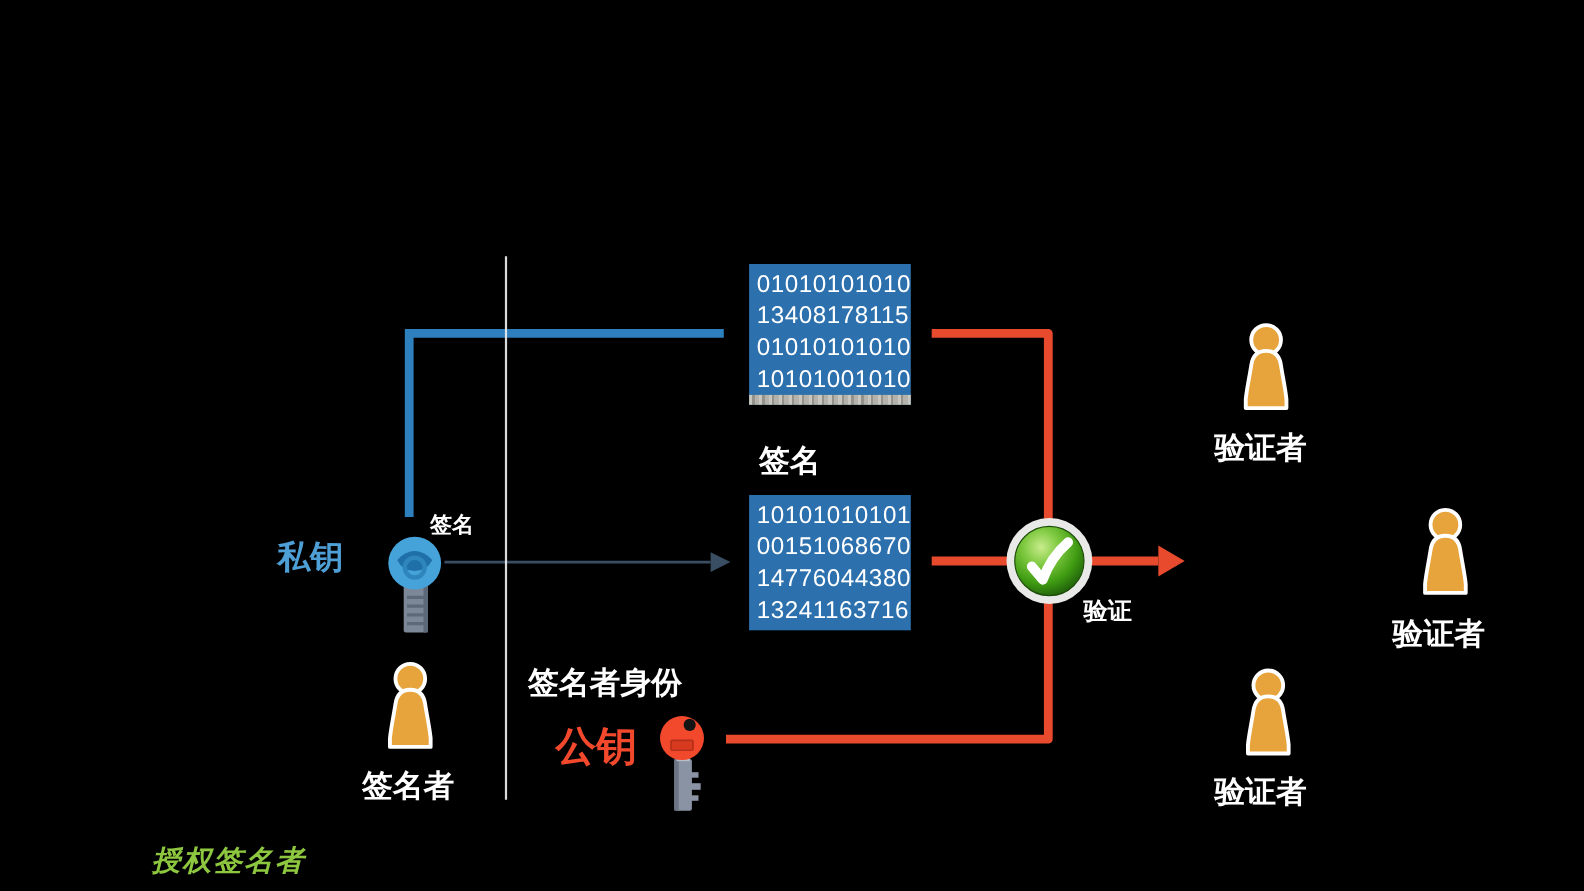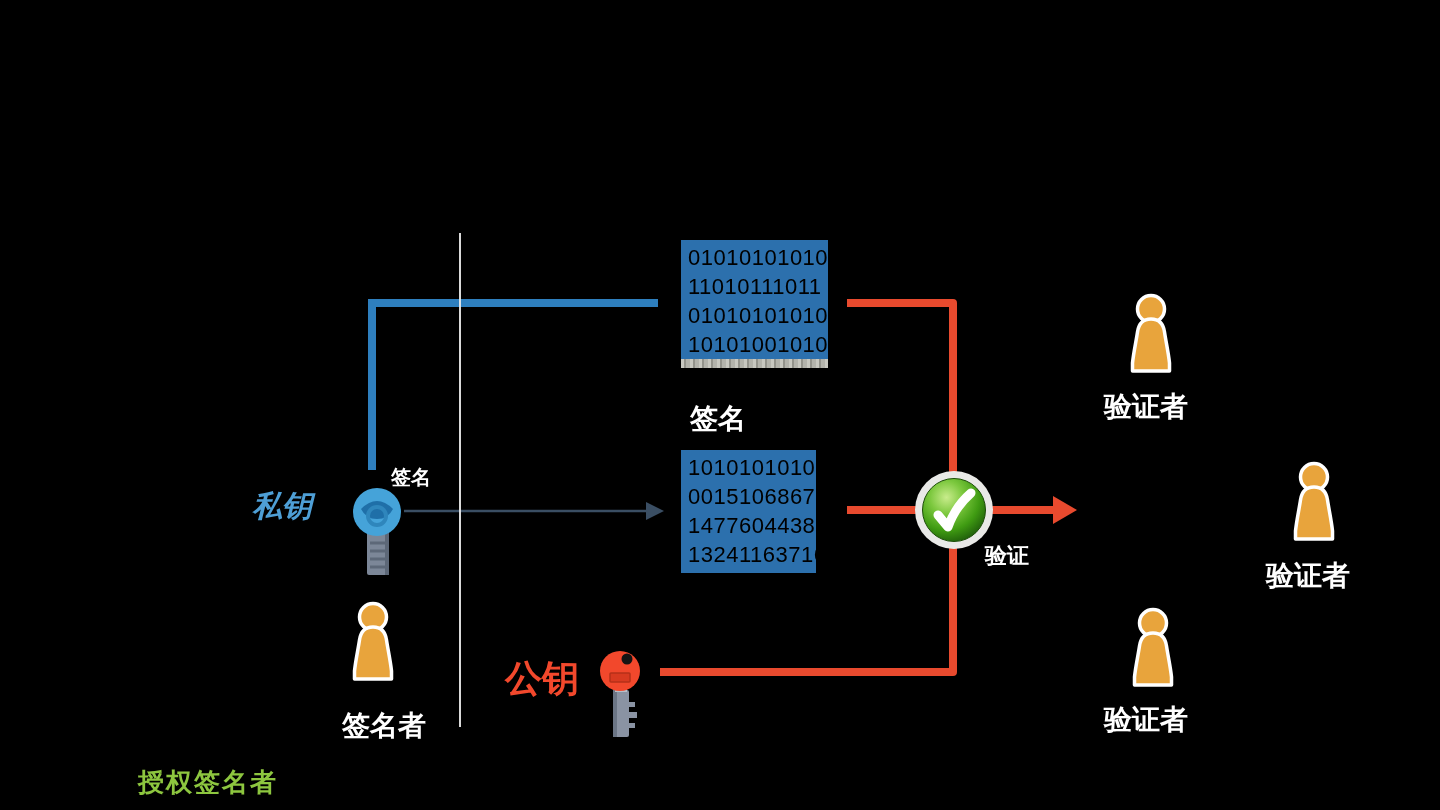--- a/index.html
+++ b/index.html
@@ -17,40 +17,40 @@
     letter-spacing:4px;
     color:var(--title-green,#5FD13F);
     white-space:nowrap;
   }
   .lbl{color:#fff;font-weight:bold;white-space:nowrap;}
   #msg-label{left:635px;top:163px;width:248px;text-align:center;font-size:27px;line-height:31px;}
   #sig-label{left:690px;top:400px;font-size:28px;}
   #verify-label{left:985px;top:541px;font-size:22px;}
   #sign-action-label{left:391px;top:464px;font-size:20px;}
   #identity-label{left:480px;top:602px;font-size:28px;}
-  #signer-label{left:342px;top:696px;font-size:28px;margin-top:11px;}
-  #private-key-label{left:252px;top:486px;font-size:30px;color:var(--key-blue-text,#4E9FD6);font-style:italic;}
+  #signer-label{left:329px;top:696px;font-size:28px;}
+  #private-key-label{left:252px;top:486px;font-size:30px;color:var(--key-blue-text,#4E9FD6);}
   #public-key-label{left:505px;top:654px;font-size:37px;color:var(--key-red-text,#F2482C);}
   .verifier-label{font-size:28px;}
   #verifier1-label{left:1104px;top:388px;}
   #verifier2-label{left:1266px;top:557px;}
   #verifier3-label{left:1104px;top:701px;}
-  .footer-label{font-size:26px;font-weight:bold;letter-spacing:2px;color:var(--footer-green,#8DC63F);white-space:nowrap;}
+  .footer-label{font-size:26px;font-weight:bold;letter-spacing:2px;color:var(--footer-green,#8DC63F);white-space:nowrap;font-style:italic;}
   #footer-left{left:138px;top:765px;}
   #footer-right{left:1086px;top:765px;}
   .bitbox{
     background:var(--box-blue,#2C70AD);
-    color:#000000;
+    color:#ffffff;
     font-size:22px;line-height:29px;
     padding:3px 0 0 7px;
     letter-spacing:0.5px;
     box-sizing:border-box;
   }
   #msg-box{left:681px;top:240px;width:147px;height:128px;}
-  #sig-box{left:681px;top:450px;width:135px;height:123px;}
+  #sig-box{left:681px;top:450px;width:147px;height:123px;}
   .bits-line{display:block;}
   #msg-strip{
     left:0;right:0;bottom:0;height:9px;
     background:repeating-linear-gradient(90deg,#c8c8c0 0 3px,#93938b 3px 5px,#b3b3ab 5px 9px);
   }
   #connectors{left:0;top:0;}
   #check-badge{left:914px;top:470px;}
 </style>
 </head>
 <body>
@@ -70,21 +70,21 @@
     <polygon points="1053,496 1077,510 1053,524" style="fill:var(--line-red,#E84A2E);"></polygon>
 
     <polyline points="660,672 953,672 953,512" fill="none" style="stroke:var(--line-red,#E84A2E);stroke-width:8;" stroke-linejoin="round"></polyline>
 
     <line x1="460" y1="233" x2="460" y2="727" opacity="0.92" style="stroke:var(--divider-white,#EDEDED);stroke-width:2;"></line>
   </svg>
 
 
   <div id="msg-box" class="abs bitbox">
     <span class="bits-line">01010101010</span>
-    <span class="bits-line">11010111011</span>
+    <span class="bits-line">13408178115</span>
     <span class="bits-line">01010101010</span>
     <span class="bits-line">10101001010</span>
     <div id="msg-strip" class="abs"></div>
   </div>
 
   <div id="sig-label" class="abs lbl">签名</div>
   <div id="sig-box" class="abs bitbox">
     <span class="bits-line">10101010101</span>
     <span class="bits-line">00151068670</span>
     <span class="bits-line">14776044380</span>
@@ -109,20 +109,21 @@
     <rect x="15" y="40" width="16" height="47" rx="2" fill="#8A93A3"></rect>
     <rect x="15" y="40" width="4" height="47" fill="#6B7585"></rect>
     <rect x="30" y="52" width="7" height="5" fill="#8A93A3"></rect>
     <rect x="30" y="62" width="9" height="6" fill="#8A93A3"></rect>
     <rect x="30" y="73" width="7" height="5" fill="#8A93A3"></rect>
     <rect x="17" y="36" width="12" height="6" fill="#B8BFC9"></rect>
     <circle cx="22" cy="21" r="20" style="fill:var(--key-red,#F2482C);"></circle>
     <circle cx="29" cy="9" r="5.5" fill="#141414"></circle>
     <rect x="12" y="23" width="20" height="9" rx="1" fill="#D83A20" stroke="#B53018" stroke-width="1.5"></rect>
   </svg>
+  <div id="identity-label" class="abs lbl">签名者身份</div>
   <div id="public-key-label" class="abs lbl">公钥</div>
 
   <svg id="check-badge" class="abs" width="80" height="80" viewBox="0 0 80 80">
     <defs>
       <radialGradient id="ballg" cx="38%" cy="30%" r="75%">
         <stop offset="0%" stop-color="#C9EC8C"></stop>
         <stop offset="35%" stop-color="#7CC83E"></stop>
         <stop offset="70%" stop-color="#3F9B12"></stop>
         <stop offset="100%" stop-color="#1E5C0A"></stop>
       </radialGradient>

